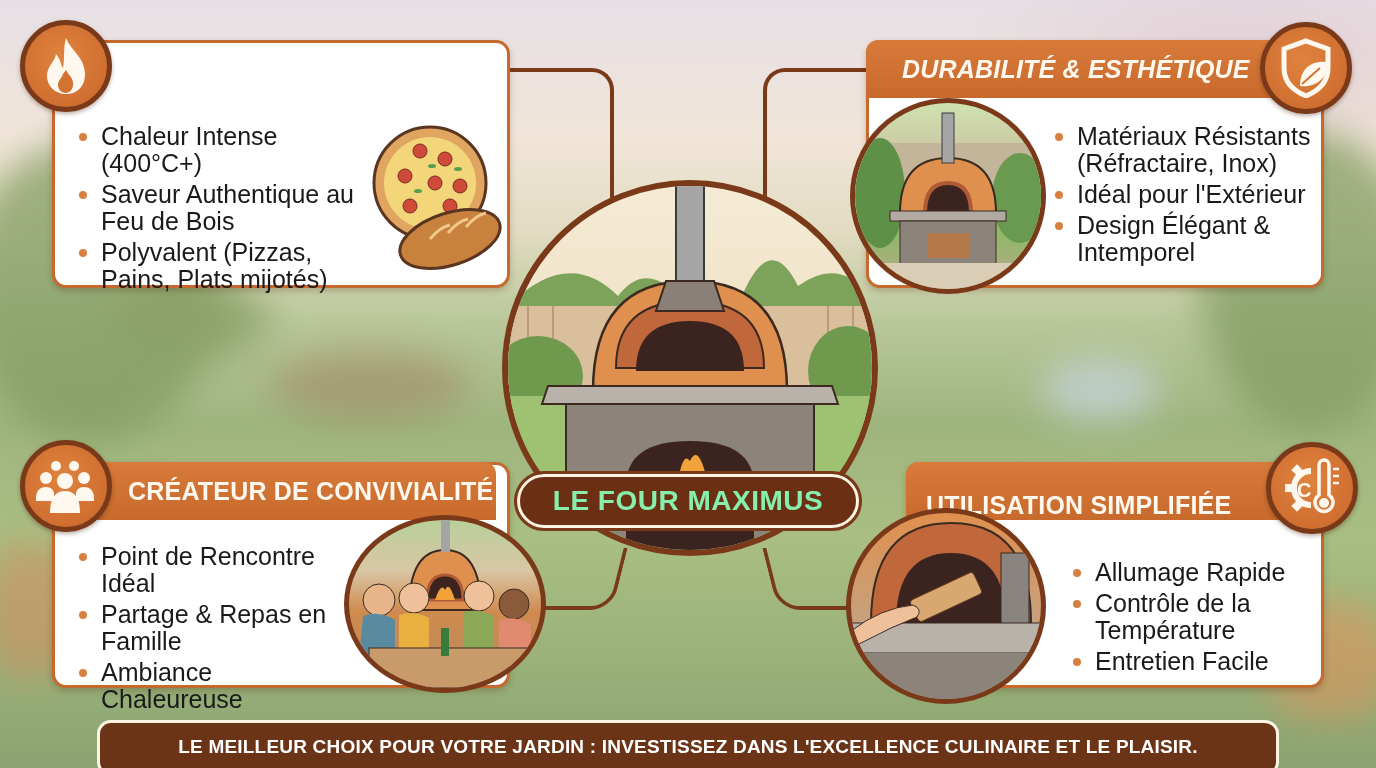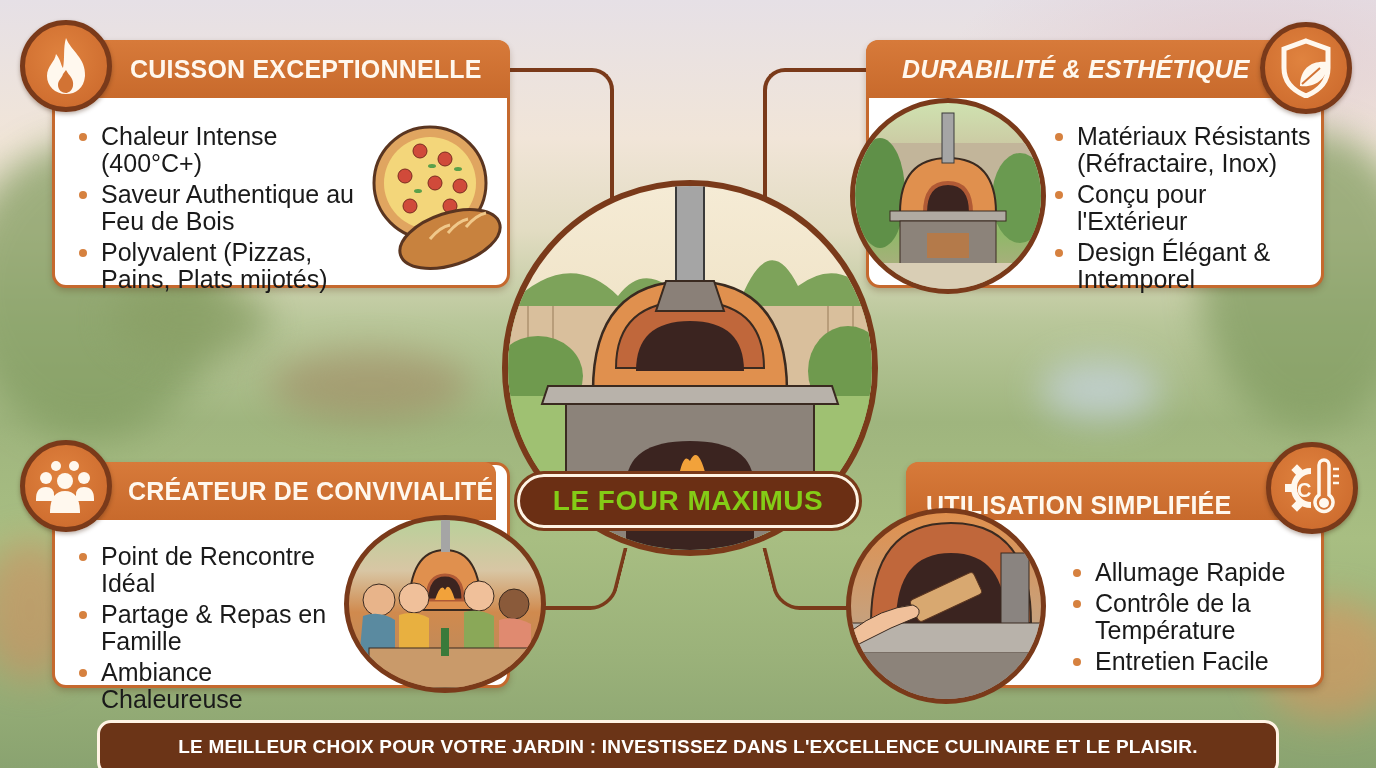--- a/index.html
+++ b/index.html
@@ -67,21 +67,21 @@
     border: 6px solid #7a3a1a; overflow: hidden;
     background: linear-gradient(180deg, #f5ebd5 0%, #f0e4c8 35%, #9ec07a 70%, #a8c784 100%);
   }
   .title-pill {
     position: absolute; left: 517px; top: 474px;
     width: 342px; height: 54px;
     background: #6b2f14;
     border: 3px solid #fff3e4;
     outline: 3px solid #7a3a1a;
     border-radius: 28px;
-    color: #84cc16;
+    color: #86efac;
     font-weight: bold; font-size: 28px;
     display: flex; align-items: center; justify-content: center;
     letter-spacing: 0.5px;
   }
   .footer-bar {
     position: absolute; left: 97px; top: 720px;
     width: 1182px; height: 56px;
     background: #6b3417;
     border: 3px solid #fff3e4;
     border-radius: 14px;
@@ -130,23 +130,20 @@
     <path d="M158 95 L206 95 L216 125 L148 125Z" fill="#8a8078" stroke="#3a2a20" stroke-width="2"></path>
     <path d="M40 200 L324 200 L330 218 L34 218Z" fill="#b8b2aa" stroke="#3a2a20" stroke-width="2"></path>
     <rect x="58" y="218" width="248" height="150" fill="#8c837a" stroke="#3a2a20" stroke-width="2"></rect>
     <path d="M118 300 Q118 255 182 255 Q246 255 246 300 L246 364 L118 364Z" fill="#3b2420"></path>
     <path d="M170 295 Q175 265 182 275 Q190 258 198 290Z" fill="#f2a23a"></path>
   </svg>
 </div>
 <div class="title-pill">LE FOUR MAXIMUS</div>
 
 <div class="card" style="left:52px;top:40px;width:458px;height:248px;">
-  <div class="header-bar" style="left:-3px;top:-3px;width:458px;padding-left:78px;">
-    <span>CUISSON EXCEPTIONNELLE</span>
-  </div>
   <ul class="bullets" style="left:20px;top:80px;width:290px;">
     <li>Chaleur Intense (400°C+)</li>
     <li>Saveur Authentique au Feu de Bois</li>
     <li>Polyvalent (Pizzas, Pains, Plats mijotés)</li>
   </ul>
   <svg style="position:absolute;left:305px;top:78px" width="145" height="150" viewBox="0 0 145 150">
     <circle cx="70" cy="62" r="56" fill="#e0a560" stroke="#5a3520" stroke-width="3"></circle>
     <circle cx="70" cy="62" r="46" fill="#f3d67a"></circle>
     <g fill="#d04a3a" stroke="#7a2a20" stroke-width="1">
       <circle cx="60" cy="30" r="7"></circle>
@@ -176,21 +173,21 @@
     <path d="M25 34 C28 40 33 42 32 50 C31 55 27 57 25 57 C21 57 17 54 17 49 C17 44 21 42 22 38Z" fill="#d27334"></path>
   </svg>
 </div>
 
 <div class="card" style="left:866px;top:40px;width:458px;height:248px;">
   <div class="header-bar" style="left:-3px;top:-3px;width:430px;padding-left:36px;font-style:italic;">
     <span>DURABILITÉ &amp; ESTHÉTIQUE</span>
   </div>
   <ul class="bullets" style="left:182px;top:80px;width:270px;">
     <li>Matériaux Résistants (Réfractaire, Inox)</li>
-    <li>Conçu pour l'Extérieur</li>
+    <li>Idéal pour l'Extérieur</li>
     <li>Design Élégant &amp; Intemporel</li>
   </ul>
 </div>
 <div class="illus" style="left:850px;top:98px;width:196px;height:196px;background:linear-gradient(180deg,#cfe2b0 0%,#c9b89a 40%,#8fb868 70%,#b9a98a 100%);">
   <svg width="186" height="186" viewBox="0 0 186 186">
     <rect x="0" y="40" width="186" height="70" fill="#c2b59a"></rect>
     <ellipse cx="25" cy="90" rx="25" ry="55" fill="#5f9048"></ellipse>
     <ellipse cx="165" cy="95" rx="28" ry="45" fill="#6a9a50"></ellipse>
     <path d="M45 110 Q45 55 93 55 Q141 55 141 110Z" fill="#e0904e" stroke="#3a2a20" stroke-width="2"></path>
     <path d="M70 110 Q70 80 93 80 Q116 80 116 110Z" fill="#3b2420" stroke="#b05a35" stroke-width="4"></path>

